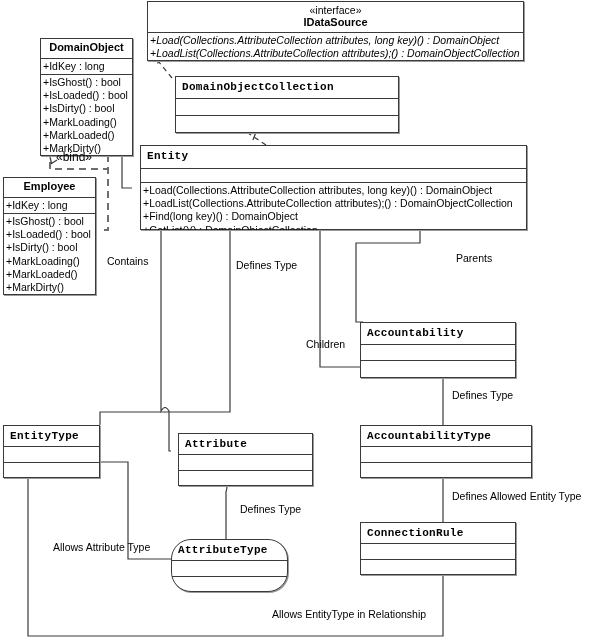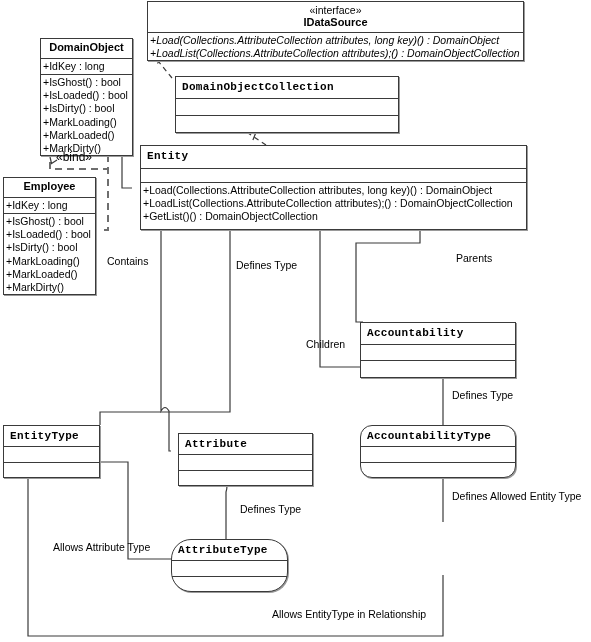--- a/index.html
+++ b/index.html
@@ -124,40 +124,48 @@
   </div>
 
   <div class="uml-class" style="left:140px;top:145px;width:387px;height:85px;">
     <div class="compartment first" style="height:22px;">
       <div class="cname mono">Entity</div>
     </div>
     <div class="compartment" style="height:14px;"></div>
     <div class="compartment memlist" style="height:48px;">
       <div class="member">+Load(Collections.AttributeCollection attributes, long key)() : DomainObject</div>
       <div class="member">+LoadList(Collections.AttributeCollection attributes);() : DomainObjectCollection</div>
+      <div class="member">+Find(long key)() : DomainObject</div>
       <div class="member">+GetList()() : DomainObjectCollection</div>
     </div>
   </div>
 
   <div class="uml-class" style="left:360px;top:322px;width:156px;height:56px;">
     <div class="compartment first" style="height:21px;">
       <div class="cname mono">Accountability</div>
     </div>
     <div class="compartment" style="height:16px;"></div>
     <div class="compartment" style="height:18px;"></div>
   </div>
 
-  <div class="uml-class" style="left:360px;top:425px;width:156px;height:53px;border-radius:12px;">
+  <div class="uml-class" style="left:360px;top:425px;width:172px;height:53px;">
     <div class="compartment first" style="height:20px;">
       <div class="cname mono">AccountabilityType</div>
     </div>
     <div class="compartment" style="height:16px;"></div>
     <div class="compartment" style="height:16px;"></div>
   </div>
 
+  <div class="uml-class" style="left:360px;top:522px;width:156px;height:53px;">
+    <div class="compartment first" style="height:20px;">
+      <div class="cname mono">ConnectionRule</div>
+    </div>
+    <div class="compartment" style="height:16px;"></div>
+    <div class="compartment" style="height:16px;"></div>
+  </div>
 
   <div class="uml-class" style="left:3px;top:425px;width:97px;height:53px;">
     <div class="compartment first" style="height:20px;">
       <div class="cname mono">EntityType</div>
     </div>
     <div class="compartment" style="height:16px;"></div>
     <div class="compartment" style="height:16px;"></div>
   </div>
 
   <div class="uml-class" style="left:171px;top:433px;width:135px;height:53px;margin-left:7px;">

